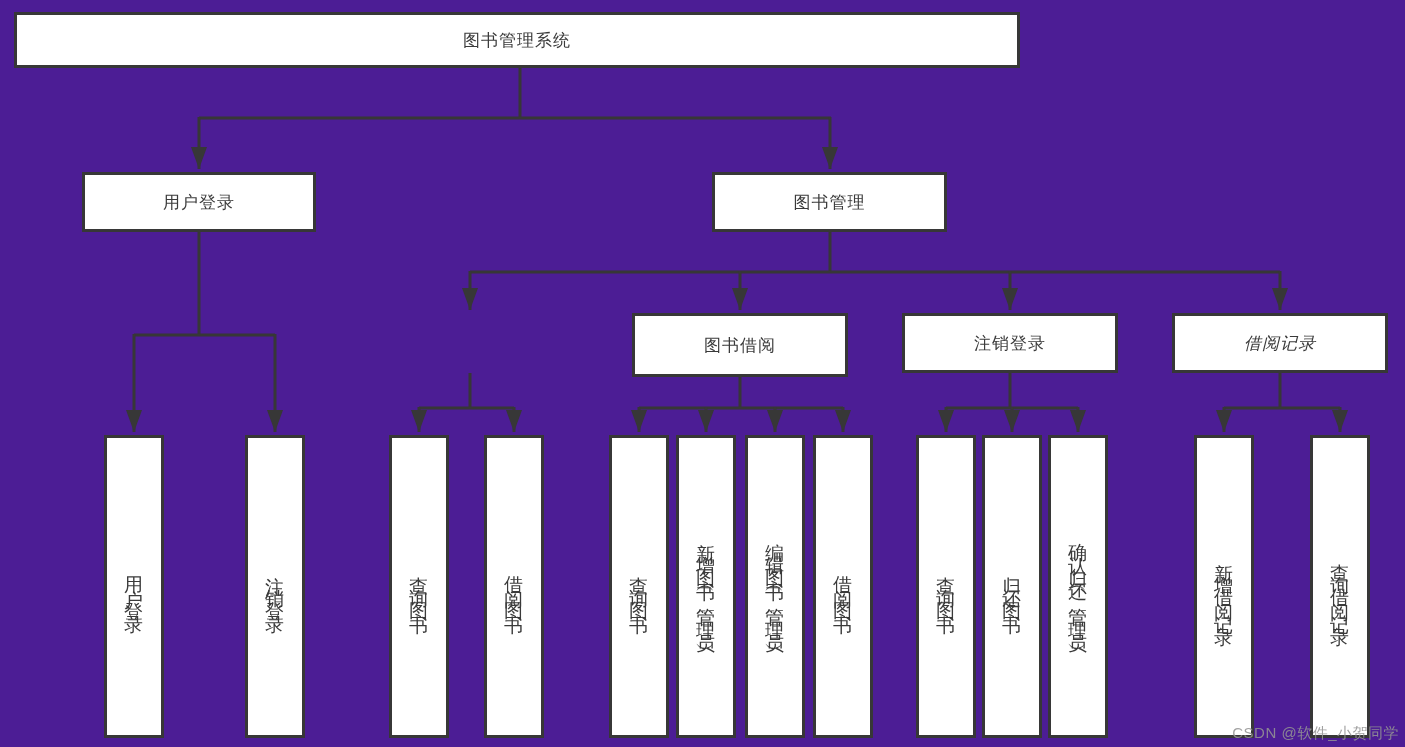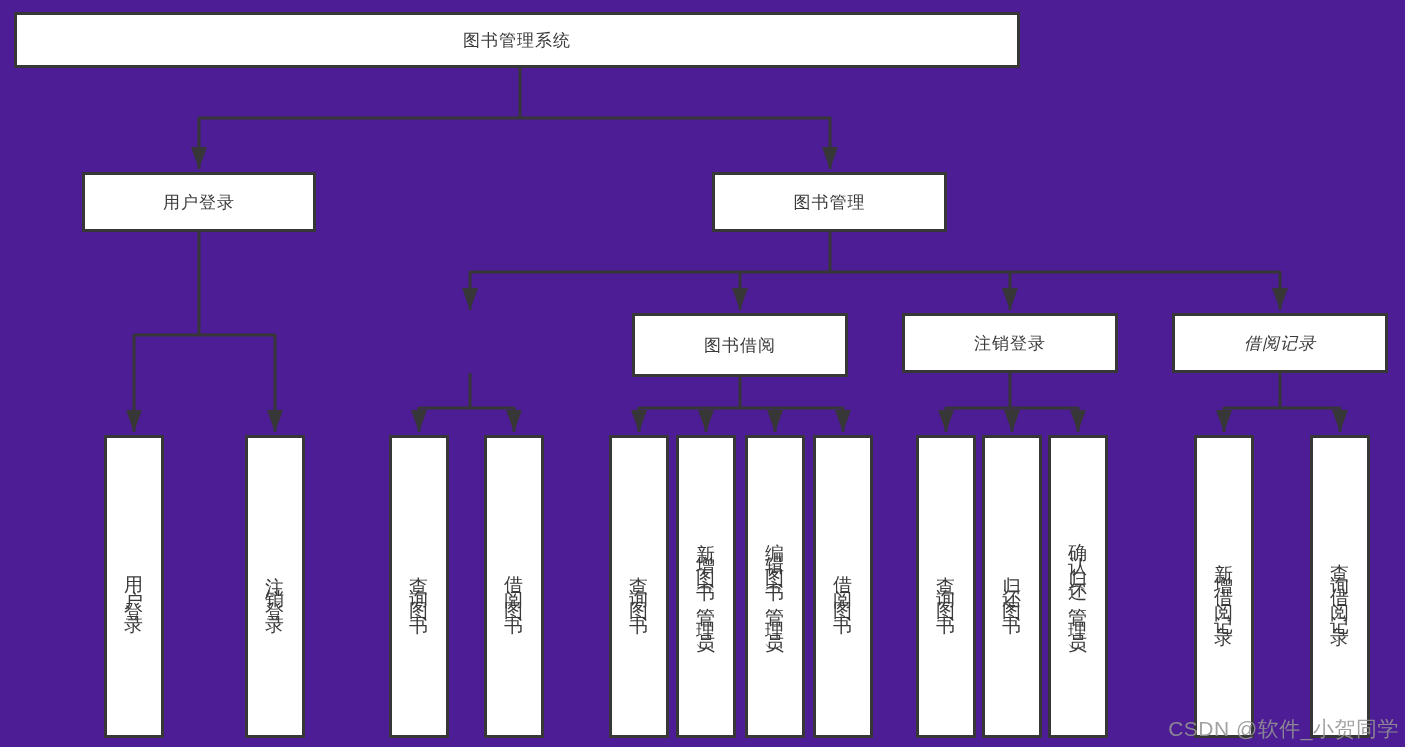--- a/index.html
+++ b/index.html
@@ -46,21 +46,21 @@
     writing-mode: vertical-rl;
     text-orientation: mixed;
     letter-spacing: 13px;
     line-height: 1;
     white-space: nowrap;
   }
   .watermark {
     position: absolute;
     right: 6px;
     bottom: 4px;
-    font-size: 21px;
+    font-size: 15px;
     color: rgba(148, 148, 148, 0.88);
     letter-spacing: 0.5px;
     z-index: 5;
     white-space: nowrap;
   }
 </style>
 </head>
 <body>
 
 <div class="stage">

